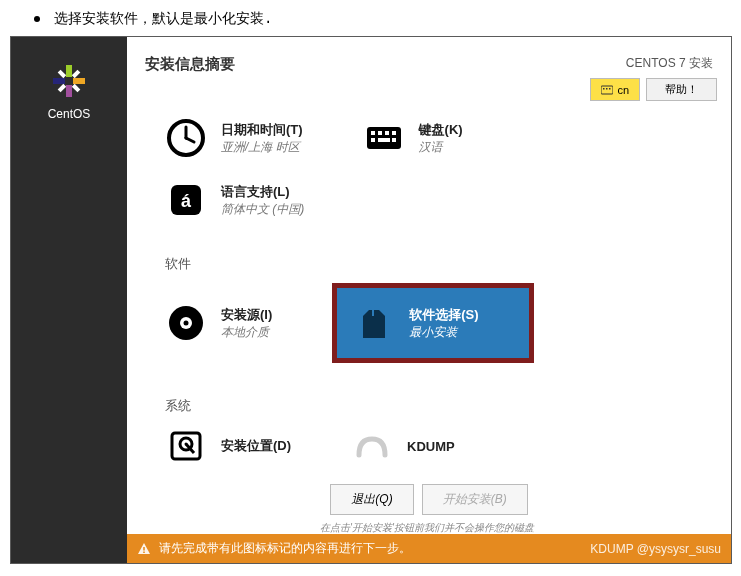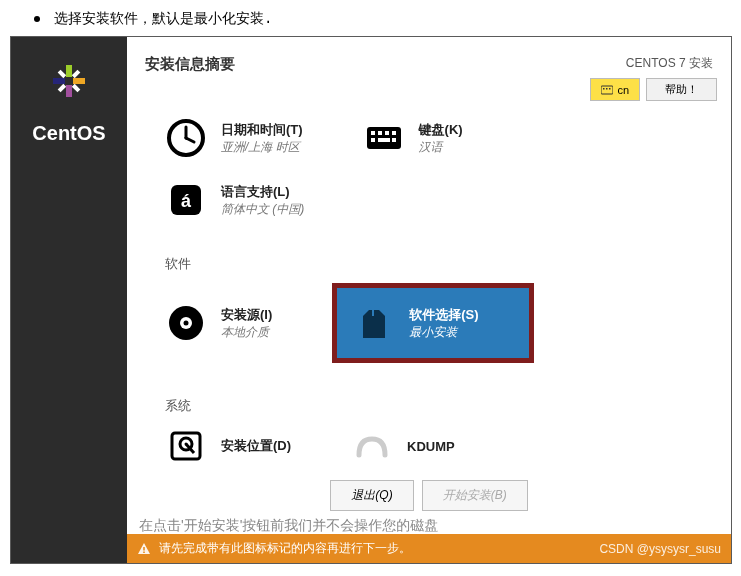--- a/index.html
+++ b/index.html
@@ -2,21 +2,21 @@
 <html><head>
   <meta charset="utf-8">
   <style>
     * { margin: 0; padding: 0; box-sizing: border-box; }
     body { font-family: "Microsoft YaHei", "PingFang SC", sans-serif; background: #fff; width: 741px; height: 576px; overflow: hidden; position: relative; }
     .bullet-line { padding: 10px 10px 6px 10px; font-size: 14px; display: flex; align-items: center; gap: 14px; font-family: Liberation Mono, monospace; }
     .bullet-dot { width: 6px; height: 6px; background: #000; border-radius: 50%; margin-left: 24px; }
     .installer { position: absolute; top: 36px; left: 10px; width: 722px; height: 528px; border: 1px solid #5a5a5a; display: flex; overflow: hidden; }
     .sidebar { width: 116px; background: #2c2c2c; display: flex; flex-direction: column; align-items: center; padding-top: 24px; color: #fff; }
     .centos-logo { width: 40px; height: 40px; margin-bottom: 6px; }
-    .centos-text { font-size: 20px; font-weight: bold; color: #fff; margin-top: 15px; }
+    .centos-text { font-size: 12px; font-weight: normal; color: #fff; }
     .main { flex: 1; background: #fff; display: flex; flex-direction: column; position: relative; }
     .topbar { display: flex; justify-content: space-between; align-items: flex-start; padding: 18px 14px 10px 18px; }
     .page-title { font-size: 15px; font-weight: bold; color: #333; }
     .top-right { display: flex; flex-direction: column; align-items: flex-end; gap: 6px; }
     .top-install-label { font-size: 12px; color: #555; margin-right: 4px; }
     .lang-row { display: flex; gap: 6px; }
     .lang-pill { border: 1px solid #bbb; background: #fde047; font-size: 11px; padding: 3px 10px; display: flex; align-items: center; gap: 4px; }
     .help-btn { border: 1px solid #bbb; background: #f1f1f1; font-size: 11px; padding: 3px 18px; }
     .content { padding: 6px 18px 0 38px; }
     .section-label { font-size: 13px; color: #555; margin: 14px 0 10px 0; }
@@ -25,21 +25,21 @@
     .spoke-icon { width: 42px; height: 42px; display: flex; align-items: center; justify-content: center; }
     .spoke-text { display: flex; flex-direction: column; }
     .spoke-title { font-size: 13px; font-weight: bold; color: #222; }
     .spoke-sub { font-size: 12px; color: #777; font-style: italic; }
     .highlighted { background: #2b7bb9; padding: 14px 50px 14px 16px; border: 5px solid #7f1d1d; }
     .highlighted .spoke-title, .highlighted .spoke-sub { color: #fff; }
     .bottom-area { position: absolute; bottom: 28px; left: 0; right: 0; padding: 0 12px; }
     .button-row { display: flex; justify-content: center; gap: 8px; margin-bottom: 6px; font-style: italic; }
     .btn { border: 1px solid #bbb; background: #f6f6f6; font-size: 12px; padding: 6px 20px; }
     .btn.disabled { color: #aaa; }
-    .hint-text { text-align: left; font-size: 14px; color: #888; padding-right: 4px; }
+    .hint-text { text-align: center; font-size: 10px; color: #888; font-style: italic; padding-right: 4px; }
     .warning-bar { position: absolute; bottom: 0; left: 0; right: 0; background: #e58a1f; color: #fff; font-size: 12px; padding: 6px 10px; display: flex; align-items: center; justify-content: space-between; }
     .warn-left { display: flex; align-items: center; gap: 8px; }
     .warn-icon { width: 14px; height: 14px; }
     .watermark { font-size: 12px; color: #fff; opacity: 0.85; }
     svg { display: block; }
   </style>
 </head>
 <body>
 
 <div class="bullet-line">
@@ -203,16 +203,16 @@
 
     <div class="warning-bar">
       <div class="warn-left">
         <svg class="warn-icon" viewBox="0 0 14 14">
             <path d="M7 1 L13 12 L1 12 Z" fill="#fff" opacity="0.9"></path>
             <rect x="6.2" y="5" width="1.6" height="3.5" fill="#e58a1f"></rect>
             <rect x="6.2" y="9.5" width="1.6" height="1.5" fill="#e58a1f"></rect>
           </svg>
         <span>请先完成带有此图标标记的内容再进行下一步。</span>
       </div>
-      <span class="watermark">CSDN @ysysysr_susu</span>
+      <span class="watermark">KDUMP @ysysysr_susu</span>
     </div>
   </div>
 </div>
 
 </body></html>

